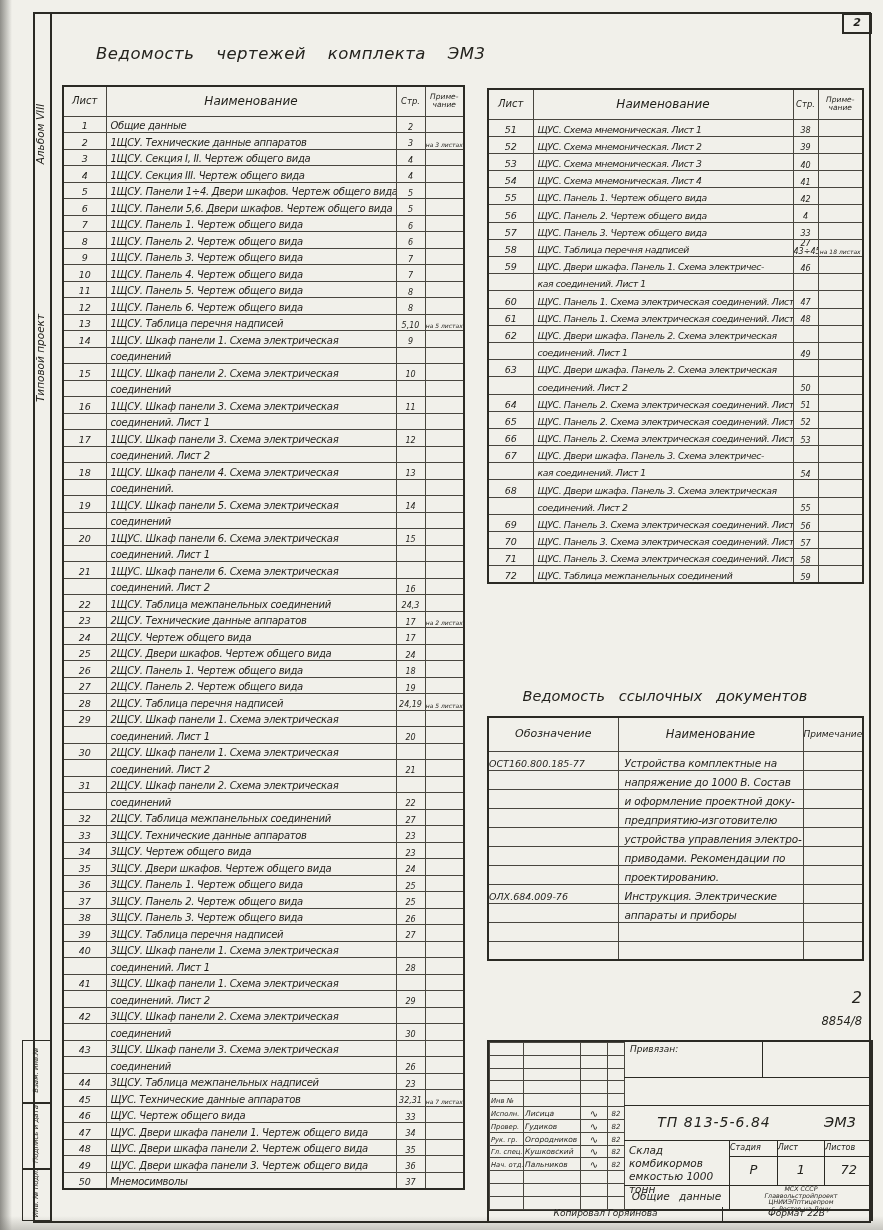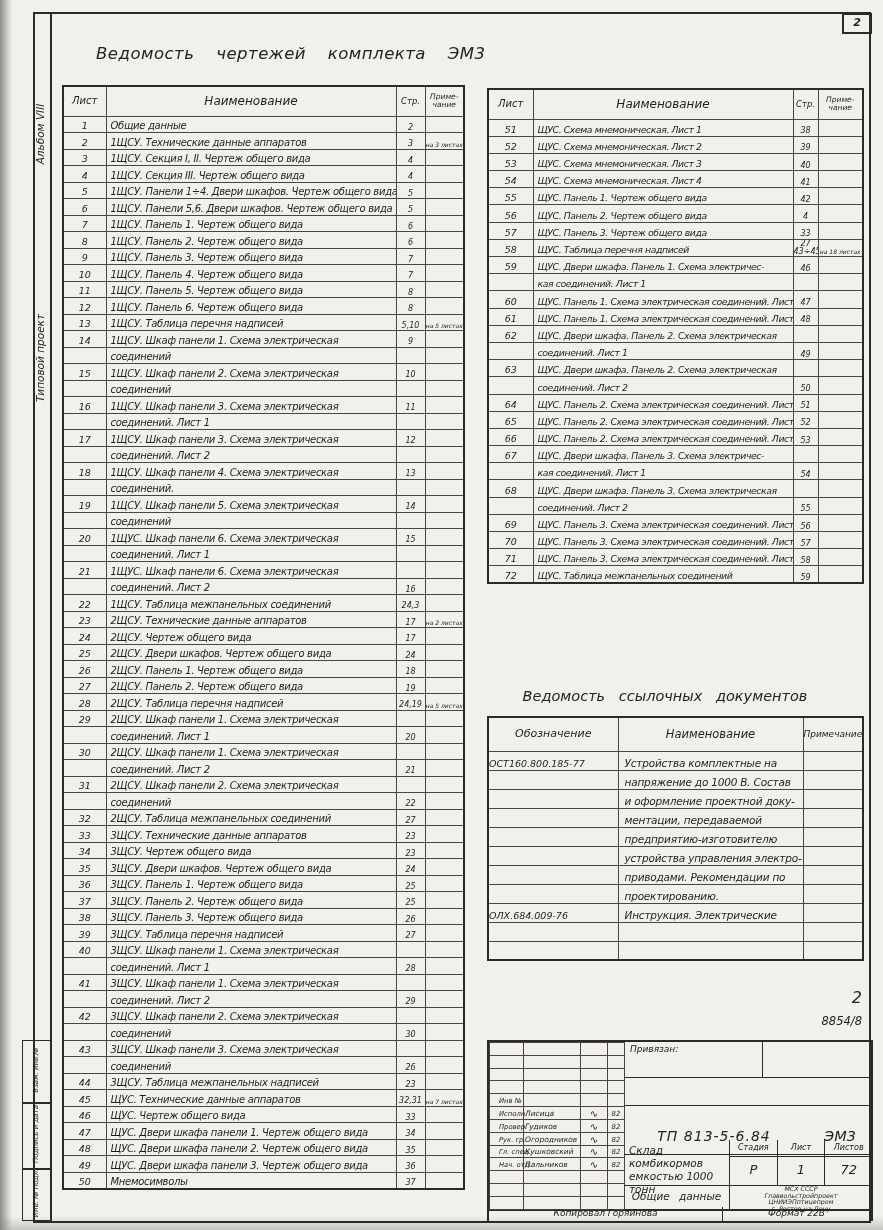--- a/index.html
+++ b/index.html
@@ -49,41 +49,41 @@
   #tbl-ref tbody td.c0{font-size:9.5px;}
   #tbl-ref tbody td.c1{padding-left:6px;font-size:10.5px;letter-spacing:-.2px;}
   .hand-num{position:absolute;left:790px;top:990px;width:72px;text-align:right;
     font-style:italic;font-size:16px;line-height:16px;}
   .hand-code{position:absolute;left:790px;top:1014px;width:72px;text-align:right;
     font-style:italic;font-size:11.5px;}
   .tblock{position:absolute;left:487px;top:1040px;width:382px;height:167px;border:2px solid #2b2a24;}
   #tbl-grid{left:0;top:0;width:135px;border-right:1.5px solid #2b2a24;}
   #tbl-grid tr{height:12.84px;}
   #tbl-grid td{font-size:6.8px;overflow:visible;}
-  #tbl-grid td.c0{padding-left:9px;}
+  #tbl-grid td.c0{padding-left:1px;}
   #tbl-grid td.c1{padding-left:1px;font-size:7.5px;}
   #tbl-grid td.c2{text-align:center;font-size:10px;line-height:8px;}
   #tbl-grid td.c3{text-align:center;font-size:7px;}
   .tb-right{position:absolute;left:135px;top:0;width:247px;height:167px;}
   .row-a{position:absolute;left:0;top:0;width:247px;height:35px;border-bottom:1.5px solid #2b2a24;}
   .attached{position:absolute;left:6px;top:2px;font-style:italic;font-size:9px;}
   .box-a{position:absolute;left:138px;top:0;width:109px;height:35px;border-left:1.5px solid #2b2a24;}
   .row-b{position:absolute;left:0;top:35px;width:247px;height:28px;border-bottom:1.5px solid #2b2a24;}
-  .row-c{position:absolute;left:0;top:77px;width:247px;height:35px;border-bottom:1.5px solid #2b2a24;}
+  .row-c{position:absolute;left:0;top:63px;width:247px;height:35px;border-bottom:1.5px solid #2b2a24;}
   .docnum{position:absolute;left:0;top:0;width:180px;height:35px;text-align:center;line-height:35px;
     font-style:italic;font-size:14px;letter-spacing:1px;}
   .doccode{position:absolute;left:185px;top:0;width:62px;height:35px;text-align:center;line-height:35px;
     font-style:italic;font-size:14.5px;}
   .row-d{position:absolute;left:0;top:98px;width:247px;height:45px;border-bottom:1.5px solid #2b2a24;}
   .object{position:absolute;left:5px;top:4px;width:100px;font-style:italic;font-size:10.5px;
     line-height:13px;white-space:normal;}
   .stage{position:absolute;left:105px;top:0;width:142px;height:45px;border-left:1.5px solid #2b2a24;}
   .stage .hrow,.stage .vrow{display:flex;}
   .stage .hrow div{width:47.3px;height:16px;border-bottom:1.2px solid #2b2a24;border-right:1.2px solid #2b2a24;
-    font-style:italic;font-size:8px;text-align:center;line-height:16px;overflow:hidden;}
+    font-style:italic;font-size:8px;text-align:left;line-height:16px;overflow:hidden;}
   .stage .vrow div{width:47.3px;height:29px;border-right:1.2px solid #2b2a24;
     font-style:italic;font-size:13px;text-align:center;line-height:26px;}
   .stage .hrow div:last-child,.stage .vrow div:last-child{border-right:none;}
   .row-e{position:absolute;left:0;top:143px;width:247px;height:24px;}
   .sheetname{position:absolute;left:0;top:0;width:105px;height:24px;text-align:center;
     font-style:italic;font-size:10.5px;line-height:22px;word-spacing:6px;}
   .orgbox{position:absolute;left:105px;top:0;width:142px;height:24px;border-left:1.5px solid #2b2a24;
     font-style:italic;font-size:6.3px;line-height:6.6px;text-align:center;white-space:pre-line;padding-top:1px;}
   .strip{position:absolute;left:487px;top:1207px;width:382px;height:14px;border-left:2px solid #2b2a24;border-right:2px solid #2b2a24;}
   .strip .lcell{position:absolute;left:0;top:0;width:233px;height:14px;text-align:center;
@@ -738,25 +738,20 @@
           <td class="c1">напряжение до 1000 В. Состав</td>
           <td class="c2"></td>
         </tr>
         <tr>
           <td class="c0"></td>
           <td class="c1">и оформление проектной доку-</td>
           <td class="c2"></td>
         </tr>
         <tr>
           <td class="c0"></td>
-          <td class="c1">ментации, передаваемой</td>
-          <td class="c2"></td>
-        </tr>
-        <tr>
-          <td class="c0"></td>
           <td class="c1">предприятию-изготовителю</td>
           <td class="c2"></td>
         </tr>
         <tr>
           <td class="c0"></td>
           <td class="c1">устройства управления электро-</td>
           <td class="c2"></td>
         </tr>
         <tr>
           <td class="c0"></td>
@@ -764,20 +759,25 @@
           <td class="c2"></td>
         </tr>
         <tr>
           <td class="c0"></td>
           <td class="c1">проектированию.</td>
           <td class="c2"></td>
         </tr>
         <tr>
           <td class="c0">ОЛХ.684.009-76</td>
           <td class="c1">Инструкция. Электрические</td>
+          <td class="c2"></td>
+        </tr>
+        <tr>
+          <td class="c0"></td>
+          <td class="c1">аппараты и приборы</td>
           <td class="c2"></td>
         </tr>
         <tr>
           <td class="c0"></td>
           <td class="c1"></td>
           <td class="c2"></td>
         </tr>
         <tr>
           <td class="c0"></td>
           <td class="c1"></td>

